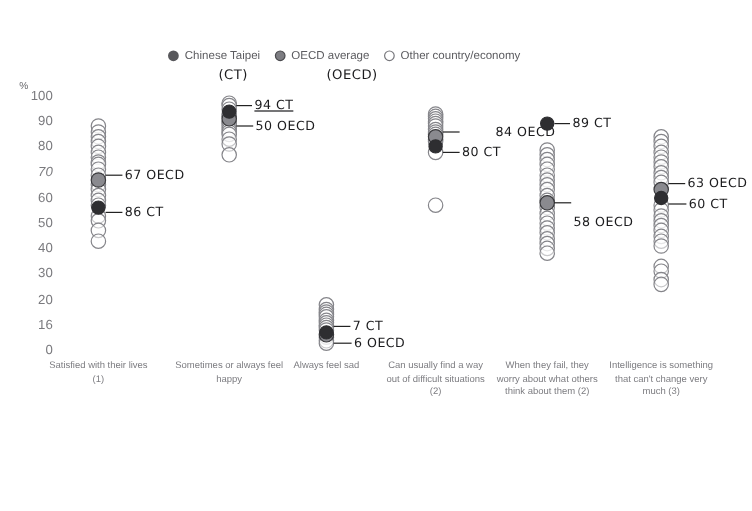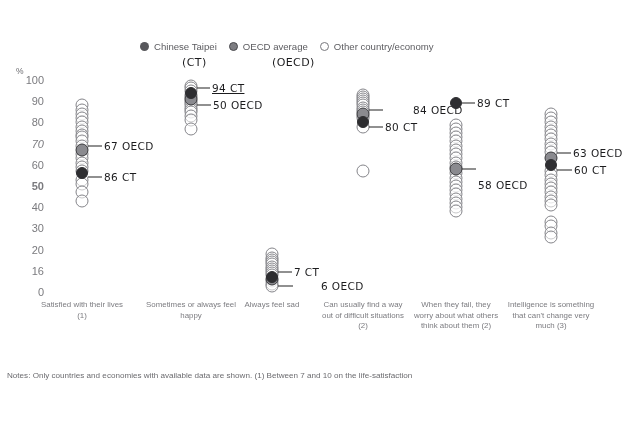--- a/index.html
+++ b/index.html
@@ -120,21 +120,21 @@
   <div id="hand-oecd-legend" class="hand">(OECD)</div>
 
   <div id="plot">
     <div id="yaxis-unit">%</div>
     <div id="ytick-wrap">
         <div class="ytick" style="top: 80px;">100</div>
         <div class="ytick" style="top: 101.2px;">90</div>
         <div class="ytick" style="top: 122.4px;">80</div>
         <div class="ytick" style="top: 143.6px; font-style: italic;">70</div>
         <div class="ytick" style="top: 164.8px;">60</div>
-        <div class="ytick" style="top: 186px; font-weight: bold;">50</div>
+        <div class="ytick" style="top: 186px;">50</div>
         <div class="ytick" style="top: 207.2px;">40</div>
         <div class="ytick" style="top: 228.4px;">30</div>
         <div class="ytick" style="top: 249.6px;">20</div>
         <div class="ytick" style="top: 270.8px;">16</div>
         <div class="ytick" style="top: 292px;">0</div>
       </div>
     <div id="series-layer">
         <div class="dot other" style="left: 82px; top: 105.44px;"></div>
         <div class="dot other" style="left: 82px; top: 109.68px;"></div>
         <div class="dot other" style="left: 82px; top: 113.92px;"></div>
@@ -190,21 +190,21 @@
         <div class="dot other" style="left: 272px; top: 268.68px;"></div>
         <div class="dot other" style="left: 272px; top: 270.8px;"></div>
         <div class="dot other" style="left: 272px; top: 272.92px;"></div>
         <div class="dot other" style="left: 272px; top: 275.04px;"></div>
         <div class="dot other" style="left: 272px; top: 281.4px;"></div>
         <div class="dot other" style="left: 272px; top: 283.52px;"></div>
         <div class="dot other" style="left: 272px; top: 285.64px;"></div>
         <div class="dot oecd" style="left: 272px; top: 279.28px;"></div>
         <div class="dot ct" style="left: 272px; top: 277.16px;"></div>
         <div class="leader" style="left: 278px; top: 286.28px; width: 15px;"></div>
-        <div class="annot hand" style="left: 295px; top: 286.28px; margin-left: 26px;">6 OECD</div>
+        <div class="annot hand" style="left: 295px; top: 286.28px;">6 OECD</div>
         <div class="leader" style="left: 278px; top: 272.16px; width: 14px;"></div>
         <div class="annot hand" style="left: 294px; top: 272.16px;">7 CT</div>
         <div class="dot other" style="left: 363px; top: 94.84px;"></div>
         <div class="dot other" style="left: 363px; top: 96.96px;"></div>
         <div class="dot other" style="left: 363px; top: 99.08px;"></div>
         <div class="dot other" style="left: 363px; top: 101.2px;"></div>
         <div class="dot other" style="left: 363px; top: 103.32px;"></div>
         <div class="dot other" style="left: 363px; top: 105.44px;"></div>
         <div class="dot other" style="left: 363px; top: 107.56px;"></div>
         <div class="dot other" style="left: 363px; top: 109.68px;"></div>
@@ -280,16 +280,15 @@
         <div class="xlabel" style="left: 37px; top: 300px; width: 90px;">Satisfied with their lives (1)</div>
         <div class="xlabel" style="left: 146px; top: 300px; width: 90px;">Sometimes or always feel happy</div>
         <div class="xlabel" style="left: 227px; top: 300px; width: 90px;">Always feel sad</div>
         <div class="xlabel" style="left: 318px; top: 300px; width: 90px;">Can usually find a way out of difficult situations (2)</div>
         <div class="xlabel" style="left: 411px; top: 300px; width: 90px;">When they fail, they worry about what others think about them (2)</div>
         <div class="xlabel" style="left: 506px; top: 300px; width: 90px;">Intelligence is something that can't change very much (3)</div>
       </div>
   </div>
 
   <div id="notes">
-    <div>Notes: Only countries and economies with available data are shown. (1) Between 7 and 10 on the life-satisfaction</div>
   </div>
 
 </div>
 
 </body></html>

